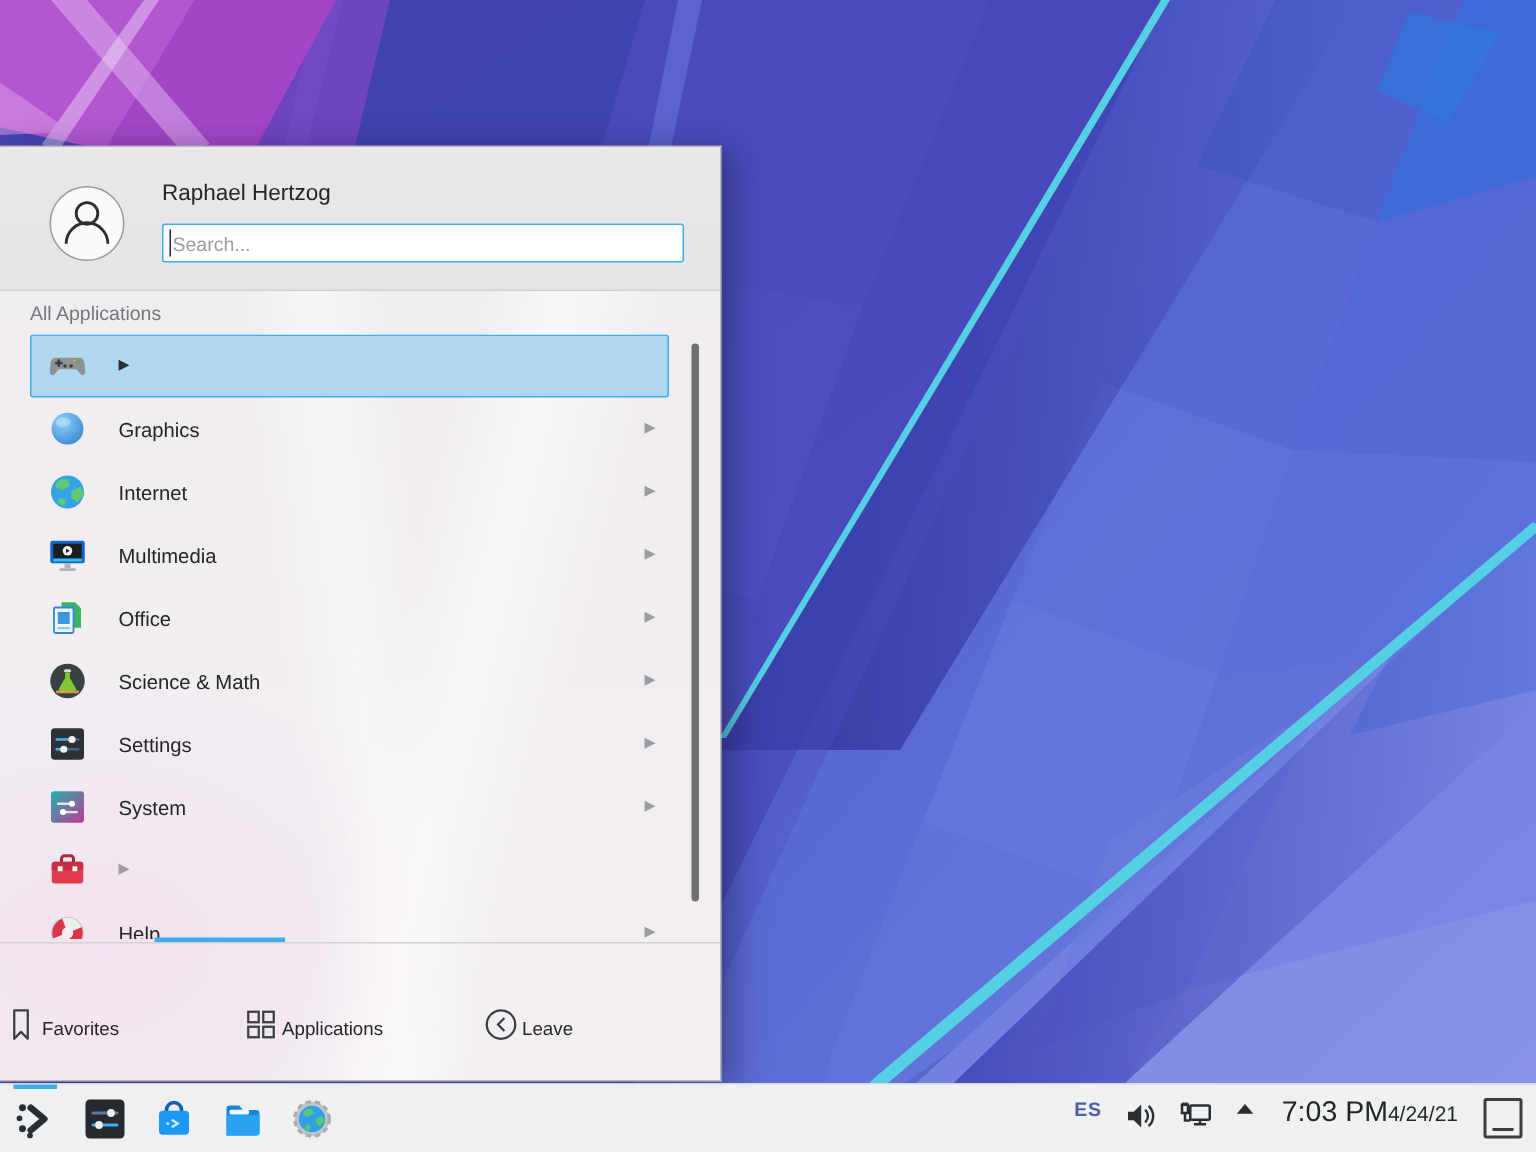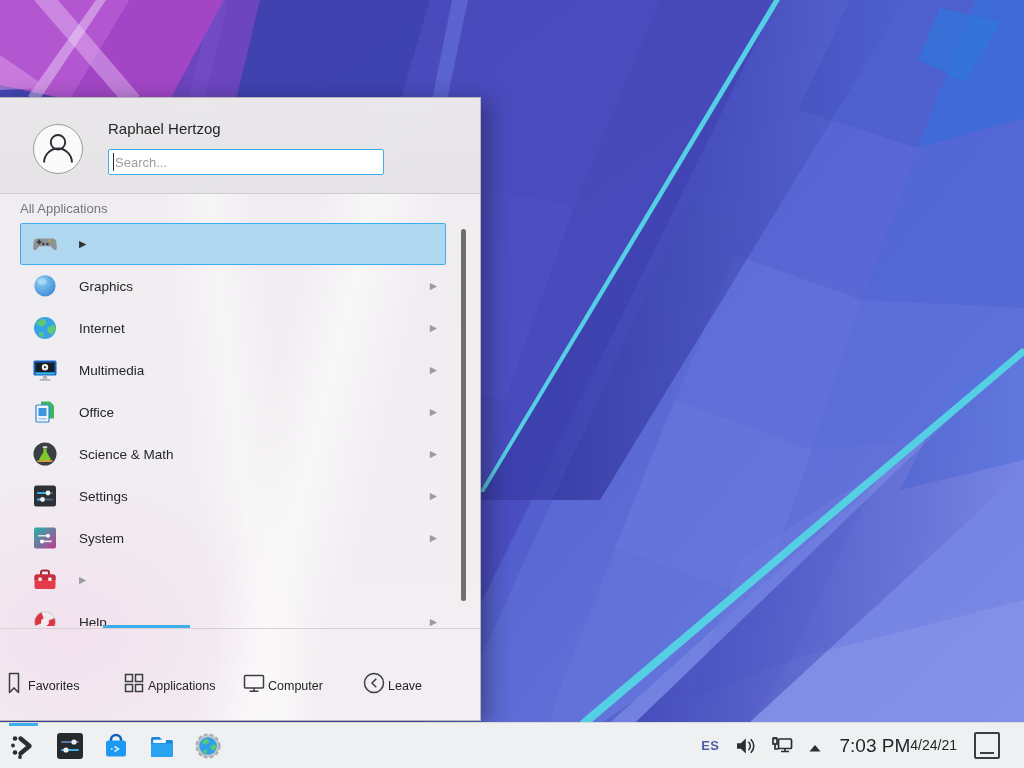--- a/index.html
+++ b/index.html
@@ -23,21 +23,21 @@
     position:absolute; left:0; top:0; right:0; height:96px;
     background:linear-gradient(180deg, rgba(233,231,234,.96), rgba(229,227,230,.96));
     border-bottom:1px solid #cfcdd0;
   }
   .avatar {
     position:absolute; left:33px; top:26px; width:50px; height:50px; border-radius:50%;
     background:#fafafa; border:1px solid #9b9b9b;
   }
   .user-name { position:absolute; left:108px; top:22px; font-size:15px; color:var(--text,#232627); }
   .search-input {
-    position:absolute; left:108px; top:51px; width:276px; height:26px;
+    position:absolute; left:108px; top:51px; width:348px; height:26px;
     border:1px solid var(--accent,#3daee9); border-radius:2px; background:#fff;
     font-family:inherit; font-size:13px; padding:0 6px; color:var(--text,#232627); outline:none;
   }
   .search-input::placeholder { color:#9a9da0; }
   .search-caret { position:absolute; left:113px; top:55px; width:1px; height:18px; background:#2b2e31; }
 
   .section-label { position:absolute; left:20px; top:103px; font-size:13px; color:var(--muted-text,#75787b); }
 
   .menu-list { position:absolute; left:0; top:125px; width:481px; height:403px; overflow:hidden; }
   .menu-row { height:42px; display:flex; align-items:center; padding:0 44px 0 31px; cursor:default; }
@@ -65,21 +65,21 @@
   
   .taskbar {
     position:absolute; left:0; bottom:0; width:1024px; height:46px;
     background:var(--panel-bg,#eff0f1); border-top:1px solid #d7d8d9;
     display:flex; align-items:center;
   }
   .task-apps { display:flex; gap:14px; padding-left:8px; align-items:center; }
   .task-app { position:relative; width:32px; height:32px; cursor:pointer; }
   .task-app svg { display:block; width:32px; height:32px; }
   .task-app.active::before { content:""; position:absolute; left:1px; right:2px; top:-7px; height:3px; background:var(--accent,#3daee9); }
-  .tray { margin-left:auto; display:flex; align-items:center; gap:13px; padding-right:24px; }
+  .tray { margin-left:auto; display:flex; align-items:flex-start; gap:13px; padding-right:9px; }
   .kbd-layout { font-size:13px; font-weight:bold; color:var(--keyboard-layout-color,#4d5da8); letter-spacing:.5px; }
   .tray-icon { width:24px; height:24px; }
   .tray-icon svg { display:block; width:24px; height:24px; }
   .tray-caret { width:16px; height:12px; }
   .clock { display:flex; flex-direction:row; align-items:center; line-height:1.05; margin:0 4px; }
   .clock-time { font-size:19px; color:var(--text,#232627); }
   .clock-date { font-size:14px; color:var(--text,#232627); }
   .show-desktop { width:26px; height:27px; border:2px solid #3a3e41; border-radius:2px; position:relative; }
   .show-desktop::after { content:""; position:absolute; left:4px; right:4px; bottom:3px; height:2px; background:#3a3e41; }
 </style>
@@ -346,29 +346,20 @@
               <rect x="15.5" y="5.5" width="7" height="7"></rect>
           <rect x="5.5" y="15.5" width="7" height="7"></rect>
               <rect x="15.5" y="15.5" width="7" height="7"></rect>
         </svg>
           </span>
         <span class="tab-label">Applications</span>
       </div>
       <div class="tab">
         <span class="tab-icon">
             <svg viewBox="0 0 28 28" fill="none" stroke="#3a3e41" stroke-width="1.5">
-          <rect x="4.5" y="6.5" width="19" height="12.5" rx="1"></rect>
-          <path d="M14 19 v2.8 M9.5 22.2 h9"></path>
-        </svg>
-          </span>
-        <span class="tab-label">Computer</span>
-      </div>
-      <div class="tab">
-        <span class="tab-icon">
-            <svg viewBox="0 0 28 28" fill="none" stroke="#3a3e41" stroke-width="1.5">
           <circle cx="14" cy="14" r="9.5"></circle>
           <path d="M16.3 9.7 L12 14 l4.3 4.3"></path>
         </svg>
           </span>
         <span class="tab-label">Leave</span>
       </div>
     </div>
   </div>
 
   <div class="taskbar">

